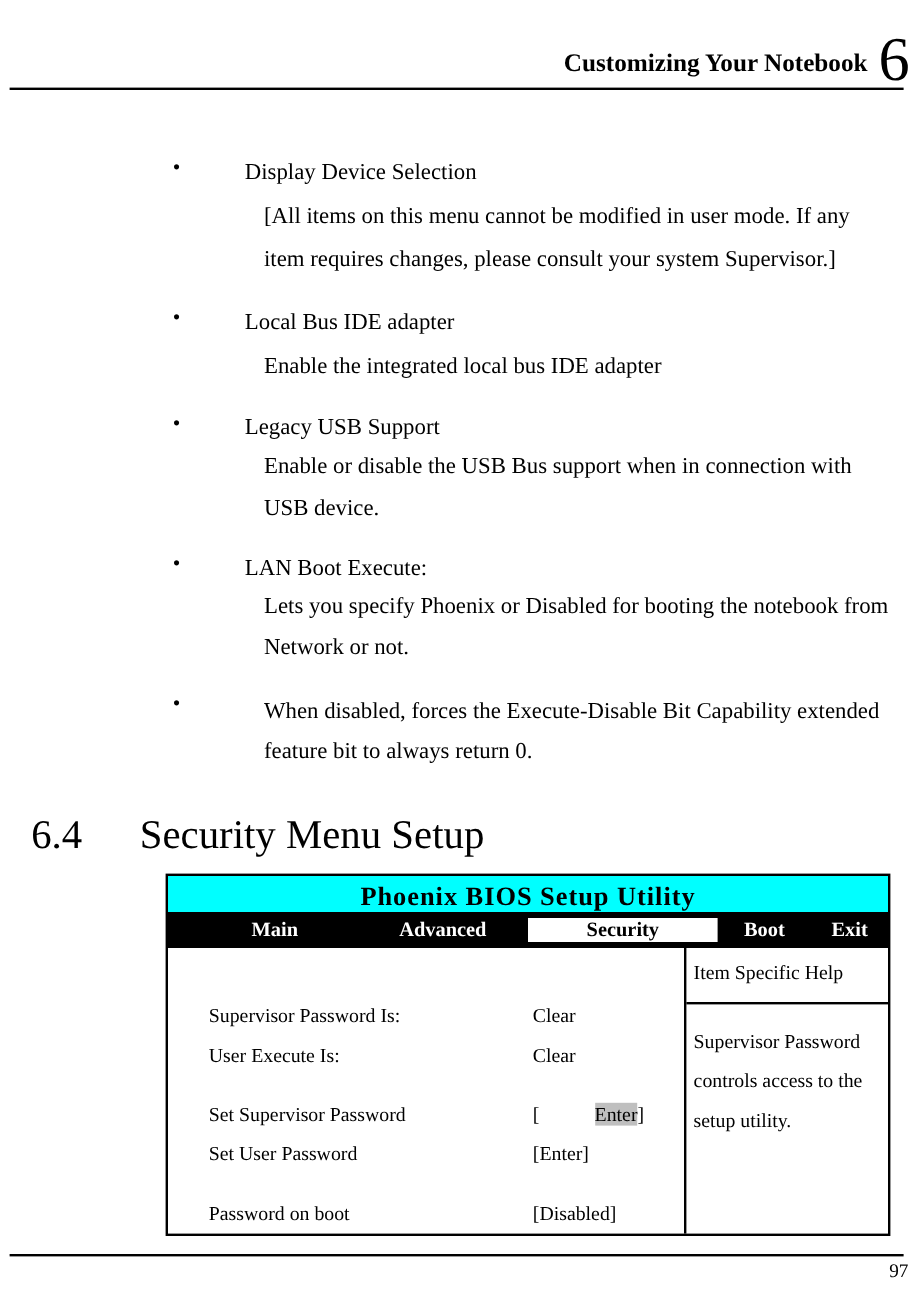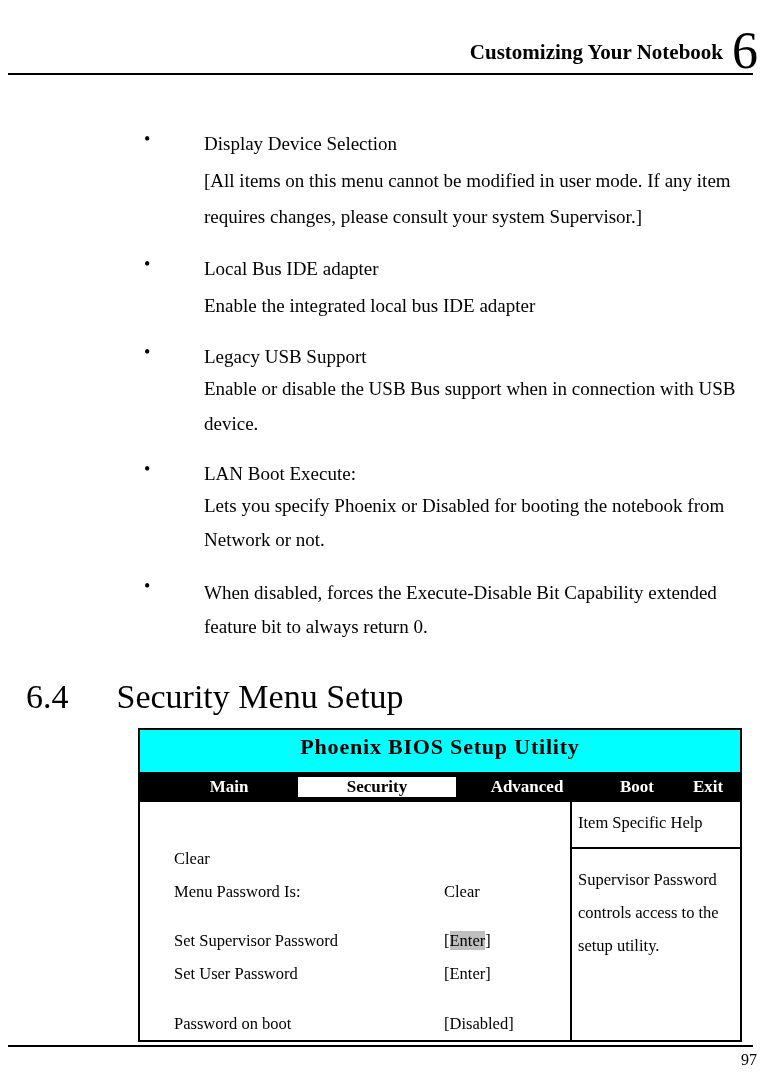--- a/index.html
+++ b/index.html
@@ -62,20 +62,21 @@
       font-size: 18px;
     }
     .item-title {
       font-size: 19px;
       line-height: 1.6;
     }
     .item-sub {
       font-size: 19px;
       line-height: 1.9;
       margin-top: 4px;
+      margin-left: 16px;
     }
     .item-sub.tight {
       line-height: 1.8;
       margin-top: 0px;
     }
     .section-heading {
       margin: 34px 0 12px 0;
       font-size: 34px;
       font-weight: normal;
       display: flex;
@@ -92,21 +93,21 @@
       margin: 8px 0 0 120px;
       border: 2px solid #000;
       width: 604px;
       box-sizing: border-box;
     }
     .bios-title {
       background: #00FFFF;
       text-align: center;
       font-weight: bold;
       font-size: 22px;
-      padding: 4px 0 12px;
+      padding: 4px 0 0;
       letter-spacing: 0.8px;
     }
     .bios-tabs {
       background: #000;
       color: #fff;
       display: flex;
       font-weight: bold;
       font-size: 17px;
       height: 30px;
       align-items: center;
@@ -142,21 +143,21 @@
     .help-title {
       padding: 4px 0 8px 6px;
       border-bottom: 2px solid #000;
     }
     .help-body { padding: 14px 6px 0 6px; }
     .kvrow {
       display: flex;
     }
     .kvrow .k { flex: 0 0 270px; }
     .kvrow .v {}
-    .highlight { background: #BFBFBF;}
+    .highlight { background: #BFBFBF; margin-left: 46px;}
     .footer {
       position: absolute;
       left: 8px; right: 8px; bottom: 30px;
       border-top: 2px solid #000;
     }
     .pagenum {
       position: absolute;
       right: 4px;
       bottom: 8px;
       font-size: 16px;
@@ -203,32 +204,33 @@
     <h2 class="section-heading">
       <span class="num">6.4</span>
       <span class="txt">Security Menu Setup</span>
     </h2>
 
     <div class="bios">
       <div class="bios-title">Phoenix BIOS Setup Utility</div>
       <div class="bios-tabs">
         <div class="tab black"></div>
         <div class="tab main">Main</div>
+        <div class="tab adv">Advanced</div>
         <div class="tab sec">Security</div>
-        <div class="tab adv">Advanced</div>
         <div class="tab boot">Boot</div>
         <div class="tab exit">Exit</div>
       </div>
       <div class="bios-body">
         <div class="bios-left">
           <div class="kvrow">
+            <div class="k">Supervisor Password Is:</div>
             <div class="v">Clear</div>
           </div>
           <div class="kvrow">
-            <div class="k">Menu Password Is:</div>
+            <div class="k">User Execute Is:</div>
             <div class="v">Clear</div>
           </div>
           <div style="height:1em"></div>
           <div class="kvrow">
             <div class="k">Set Supervisor Password</div>
             <div class="v">
               <span>[</span><span class="highlight">Enter</span><span>]</span>
             </div>
           </div>
           <div class="kvrow">

